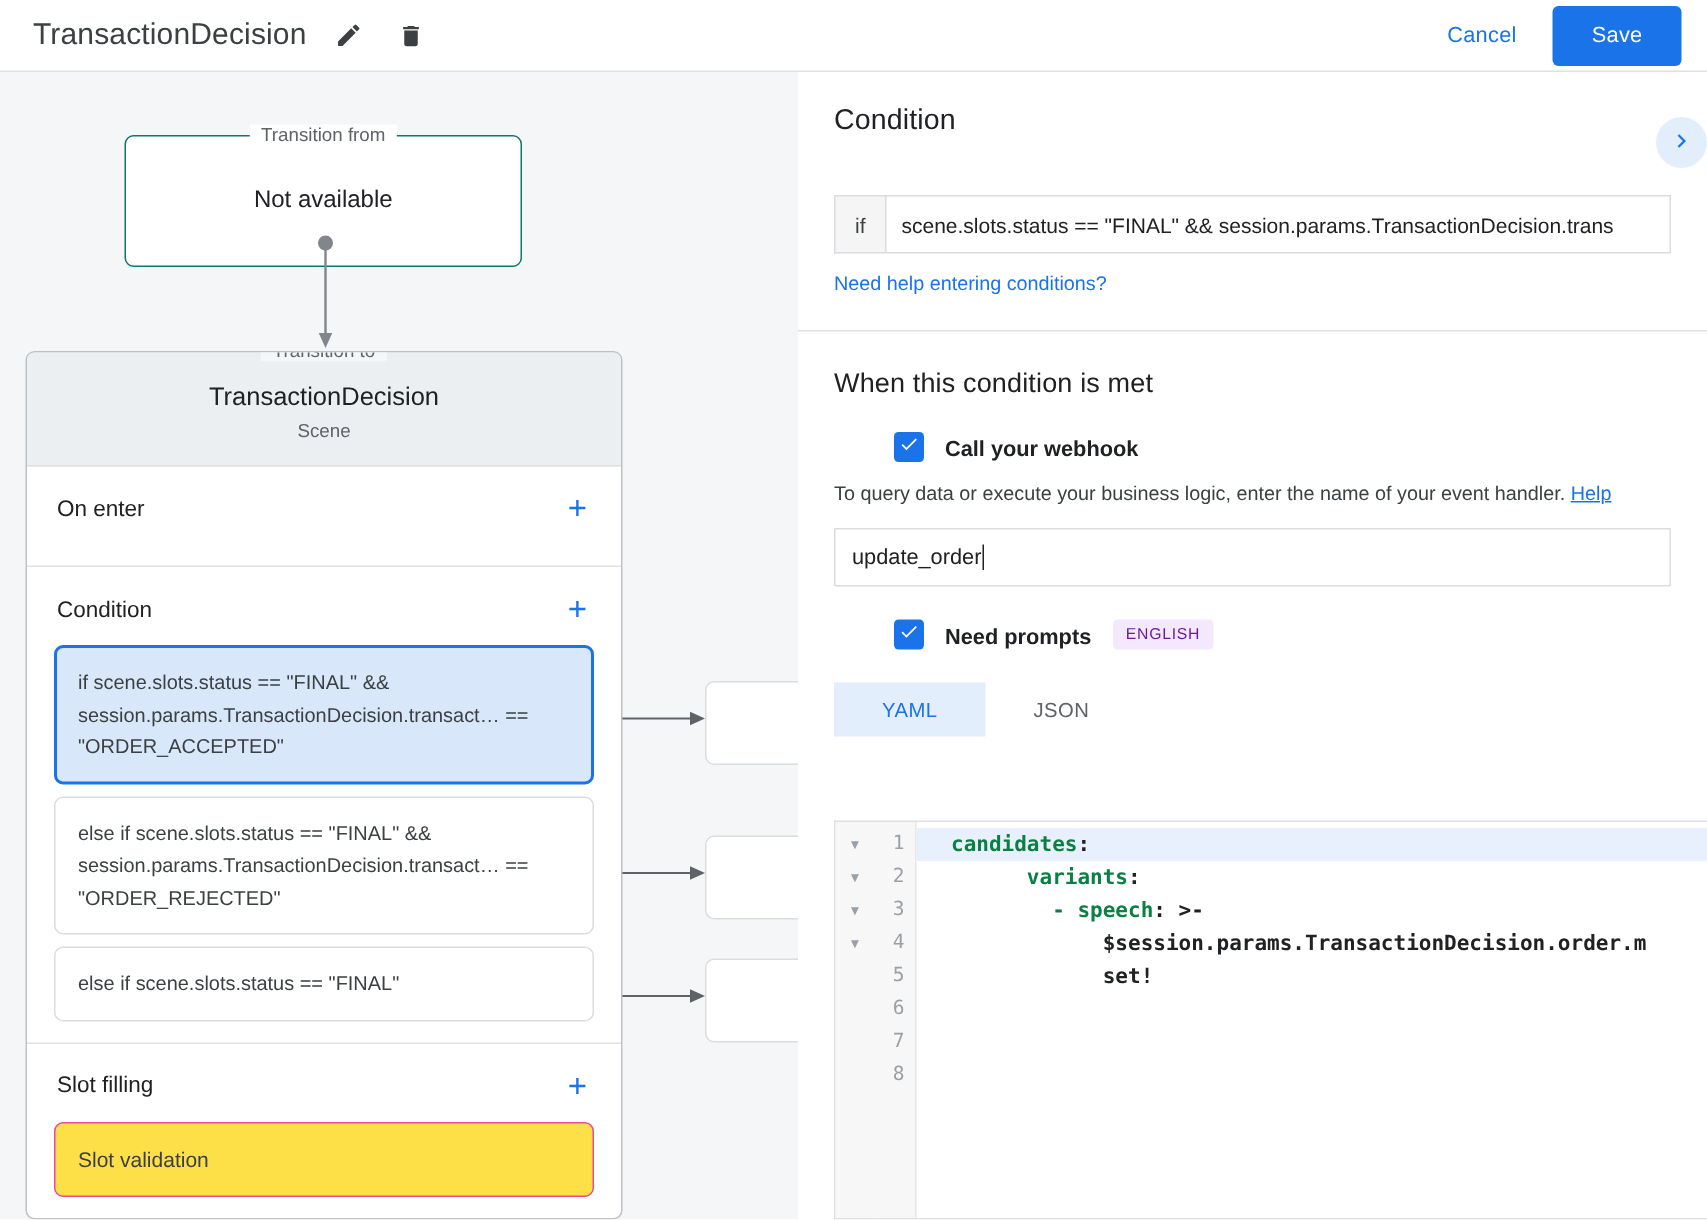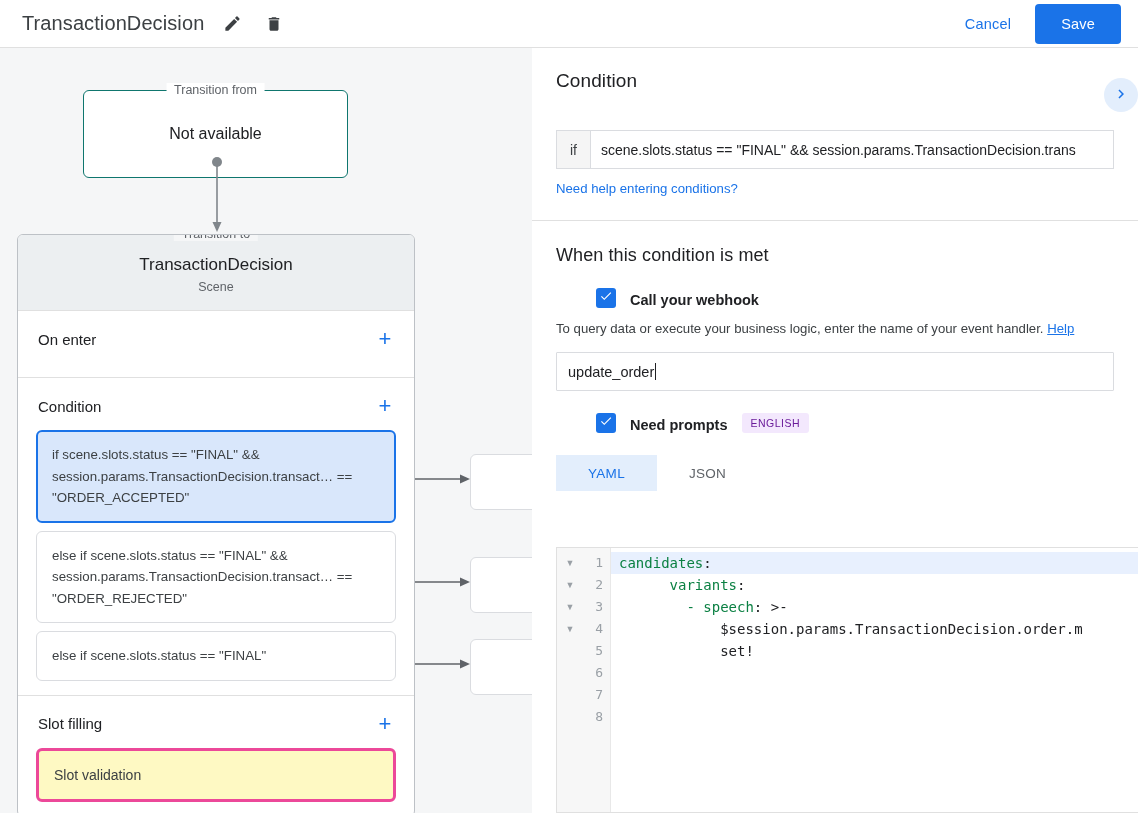--- a/index.html
+++ b/index.html
@@ -114,22 +114,22 @@
     font-size: 13.3px; line-height: 21.5px; color: #3c4043;
     position: relative; cursor: pointer;
     word-break: break-word;
   }
   .cond-item.selected {
     background: #d9e7fb; border: 2px solid #1a73e8; padding: 12px 14px;
   }
   .cond-item:last-child { margin-bottom: 0; }
 
   .slot-item {
-    margin: 0 18px; border: 3px solid #ec4899; border-radius: 6px;
-    background: #fef9c3; padding: 16px 15px;
+    margin: 0 18px; border: 1px solid #ec4899; border-radius: 6px;
+    background: #fde047; padding: 16px 15px;
     font-size: 14px; color: #3c4043; cursor: pointer;
   }
 
   
   .conn { position: absolute; pointer-events: none; }
   .stub {
     position: absolute; width: 70px; height: 56px;
     border: 1px solid #dadce0; border-radius: 6px; background: #fff;
   }
 
@@ -232,21 +232,22 @@
   .gutter div {
     height: 22px; line-height: 22px;
     font-family: "DejaVu Sans Mono", monospace; font-size: 13px; color: #9aa0a6;
   }
   .code {
     flex: 1 1 auto; padding-top: 4px; position: relative; overflow: hidden;
   }
   .code-line {
     height: 22px; line-height: 22px; white-space: pre;
     font-family: "DejaVu Sans Mono", monospace; font-size: 14px; color: #202124;
-    padding-left: 8px;
+    padding-left: 23px;
+    font-weight: bold;
   }
   .code-line.hl { background: #e8f0fe; }
   .tok-key { color: #0b8043; }
   .tok-txt { color: #202124; }
 </style>
 </head>
 <body>
 
 <div id="app">
 

